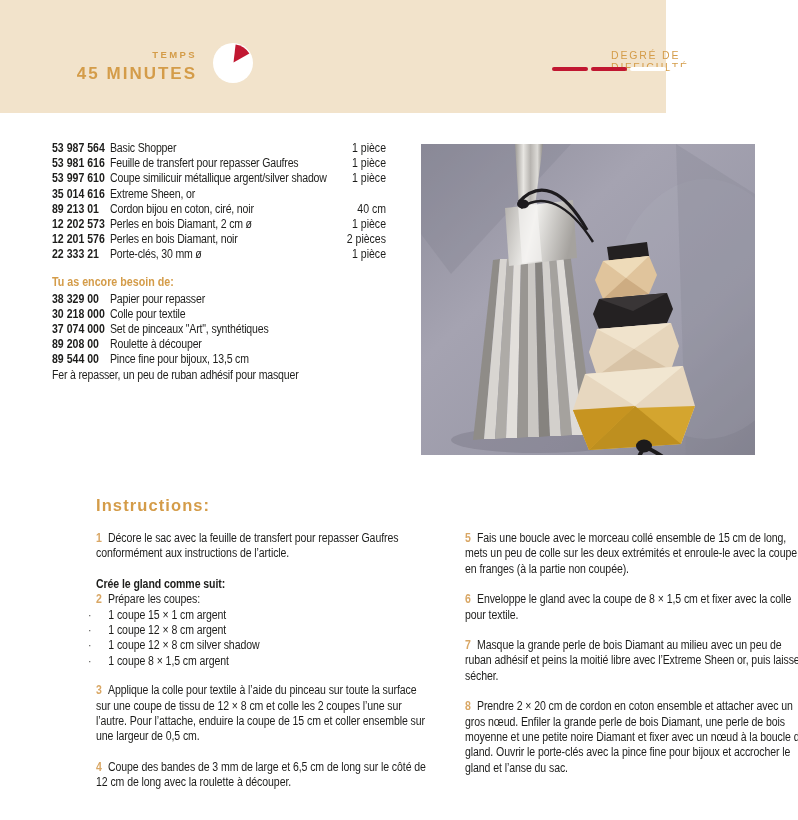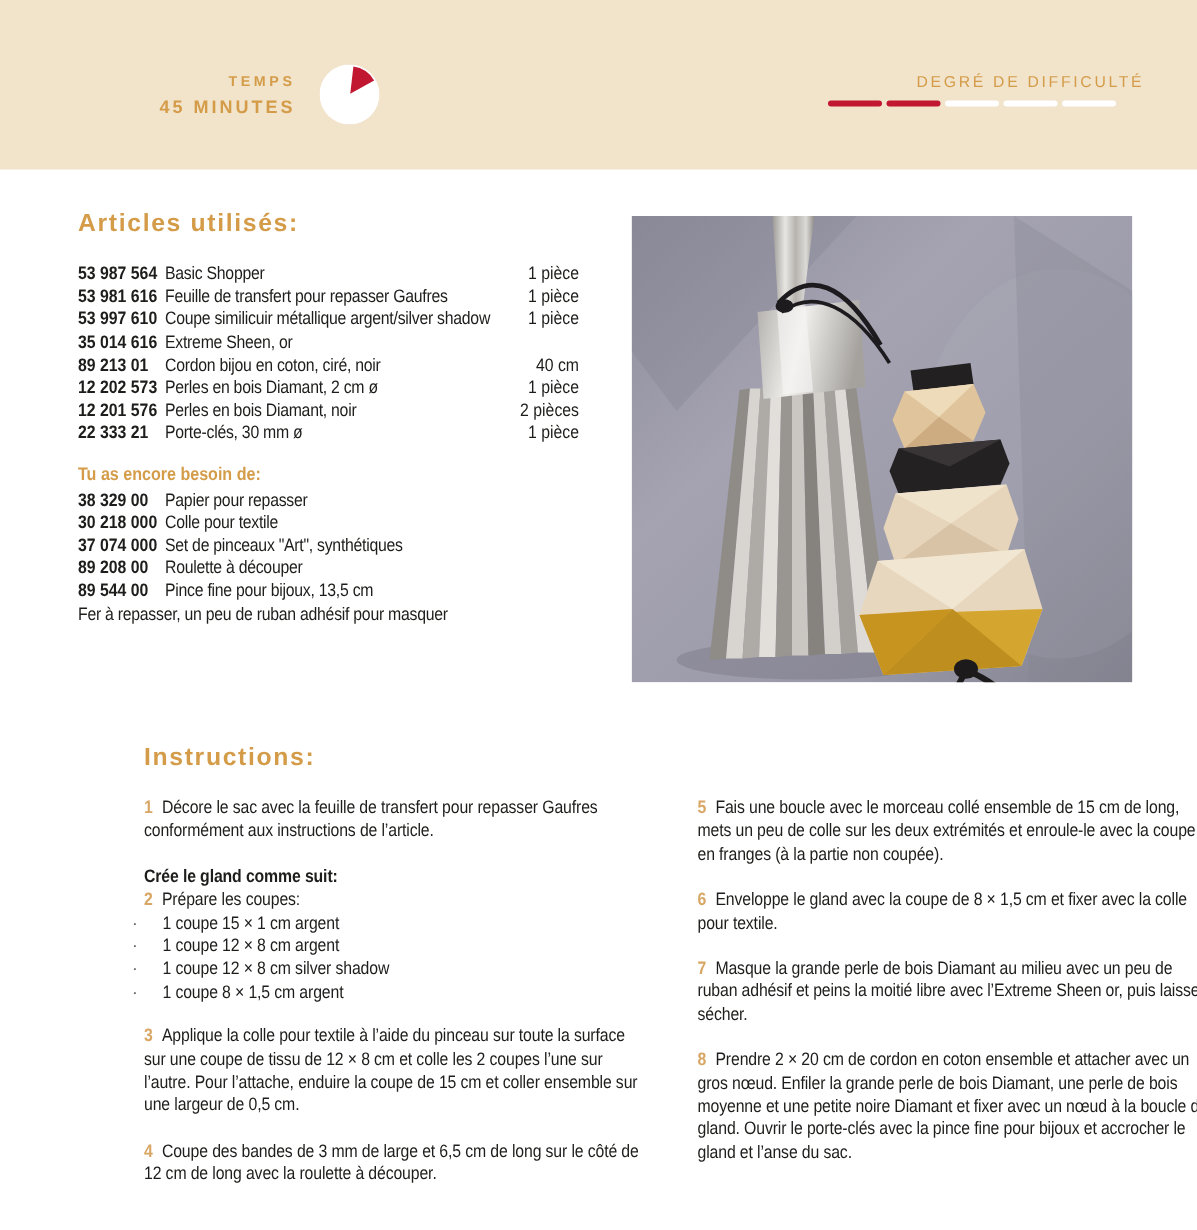--- a/index.html
+++ b/index.html
@@ -9,24 +9,24 @@
     --cream:#f2e3cb;
     --ink:#1d1d1b;
   }
   *{margin:0;padding:0;box-sizing:border-box;}
   html,body{background:#ffffff;}
   body{
     width:798px;height:820px;position:relative;overflow:hidden;
     font-family:"Liberation Sans",sans-serif;color:var(--ink);
   }
   
-  .topbar{position:absolute;left:0;top:0;width:798px;height:113px;background:var(--cream);}
+  .topbar{position:absolute;left:0;top:0;width:666px;height:113px;background:var(--cream);}
   .time-block{position:absolute;top:49px;left:0;width:197px;text-align:right;color:var(--gold);}
   .time-label{font-size:9.5px;font-weight:bold;letter-spacing:2.4px;}
-  .time-value{font-size:12px;font-weight:bold;letter-spacing:2px;margin-top:4px;}
+  .time-value{font-size:17px;font-weight:bold;letter-spacing:2px;margin-top:4px;}
   .clock{position:absolute;left:213px;top:43px;width:40px;height:40px;}
   .difficulty-label{position:absolute;left:567px;top:49px;font-size:10.5px;font-weight:normal;letter-spacing:1.8px;color:var(--gold);margin-left:44px;}
   .difficulty-bars{position:absolute;left:552px;top:67px;display:flex;gap:3px;}
   .difficulty-bars .bar{width:36px;height:4px;border-radius:2px;background:#ffffff;}
   .difficulty-bars .bar.filled{background:var(--red);}
   
   h2.section-title{
     font-size:16.5px;font-weight:bold;letter-spacing:1.1px;color:var(--gold);
     line-height:17px;margin-bottom:17px;
   }
@@ -72,21 +72,20 @@
   <div class="difficulty-bars" id="diffBars">
       <span class="bar filled"></span>
       <span class="bar filled"></span>
       <span class="bar"></span>
       <span class="bar"></span>
       <span class="bar"></span>
     </div>
 </header>
 
 <section class="articles">
-  <h2 class="section-title">Articles utilisés:</h2>
   <div class="narrow">
     <div id="articlesList">
         <div class="article-row">
           <span class="num">53 987 564</span>
           <span class="nm">Basic Shopper</span>
           <span class="qty">1 pièce</span>
         </div>
         <div class="article-row">
           <span class="num">53 981 616</span>
           <span class="nm">Feuille de transfert pour repasser Gaufres</span>

